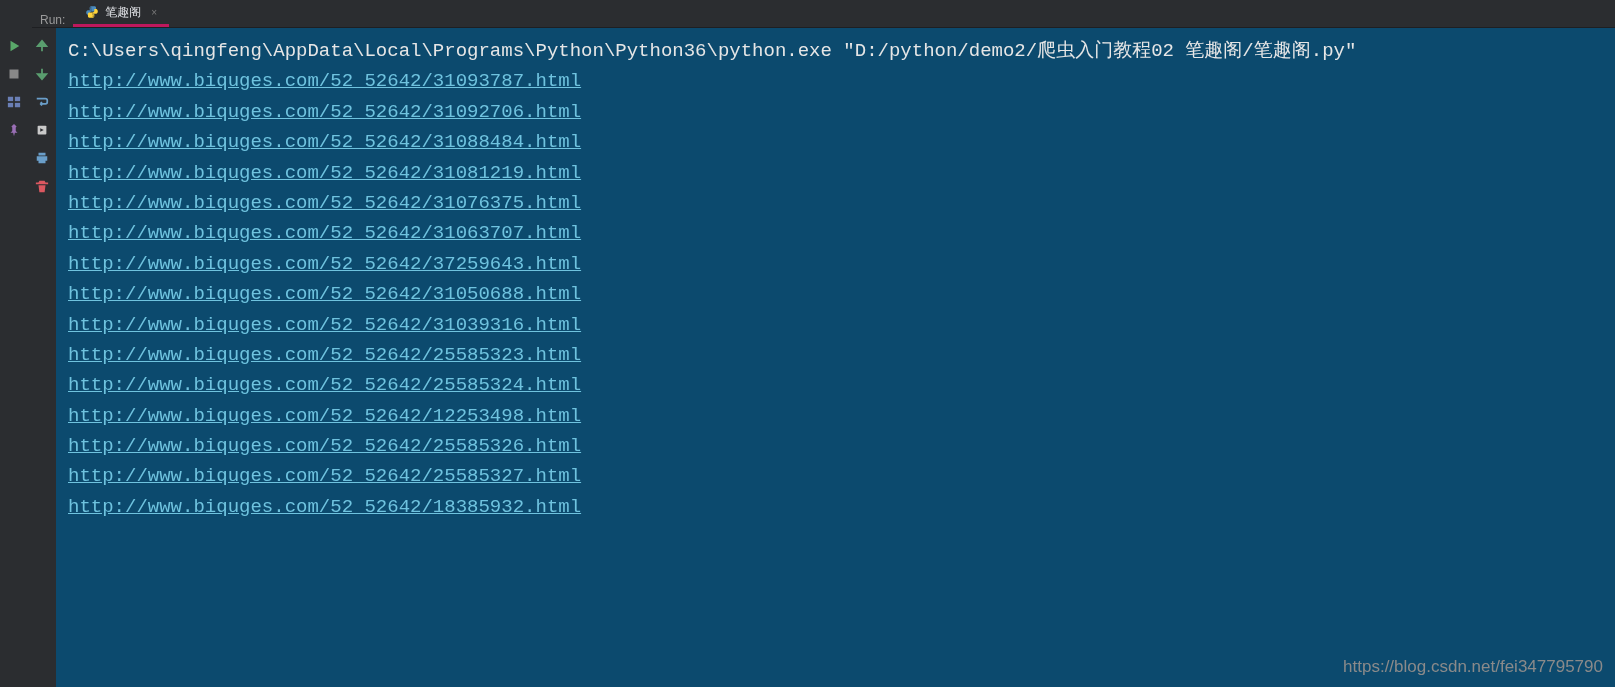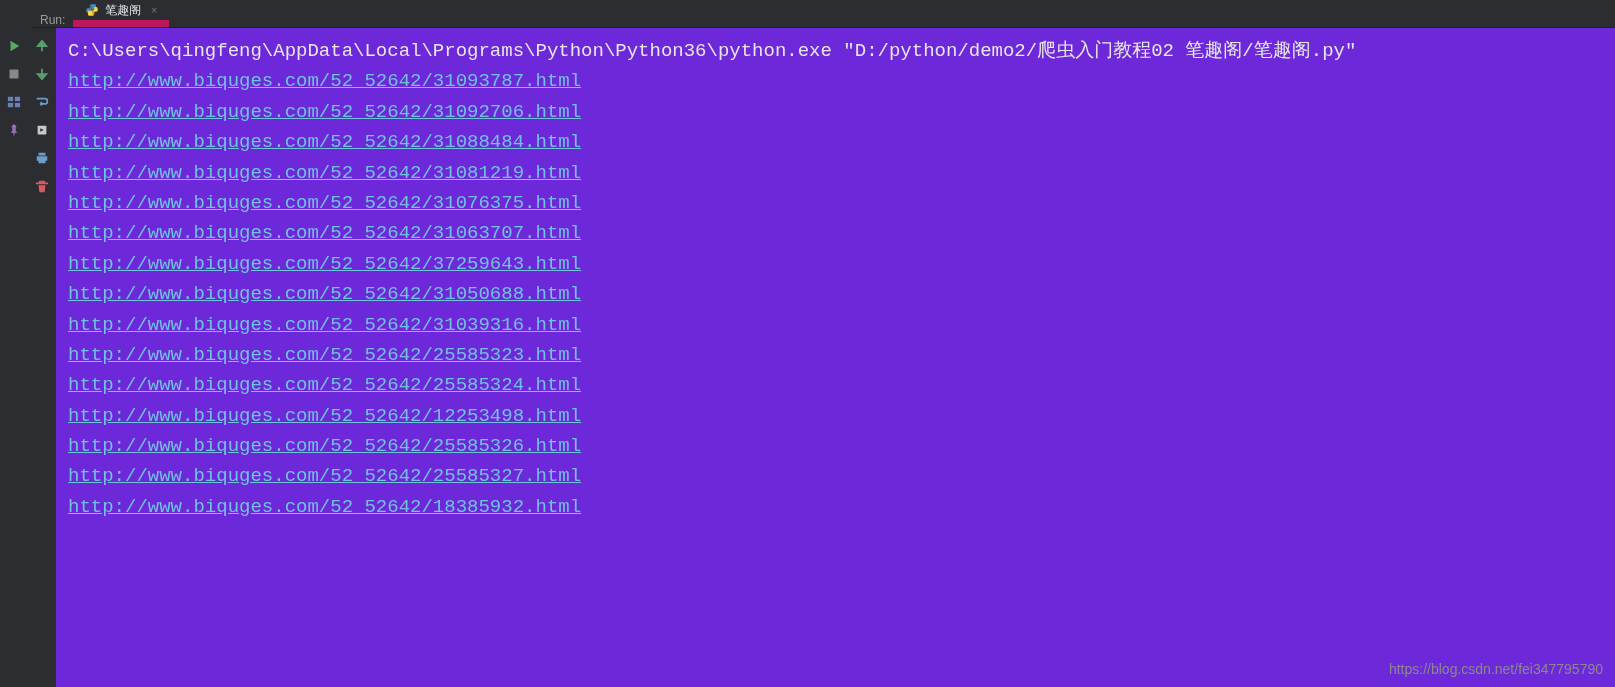--- a/index.html
+++ b/index.html
@@ -29,21 +29,21 @@
       font-size: 12px;
       padding: 0 8px;
       font-family: Arial, sans-serif;
     }
     .tab {
       display: flex;
       align-items: center;
       gap: 6px;
       padding: 4px 12px;
       background: #2b2d30;
-      border-bottom: 7px solid #be185d;
+      border-bottom: 3px solid #be185d;
       font-size: 12px;
       color: #dfe1e5;
       font-family: Arial, sans-serif;
       height: 100%;
     }
     .tab-icon {
       display: inline-flex;
       align-items: center;
     }
     .close-icon {
@@ -89,39 +89,39 @@
       align-items: center;
       justify-content: center;
       cursor: pointer;
     }
     .console {
       flex: 1;
       padding: 8px 12px;
       font-size: 19px;
       line-height: 1.6;
       overflow: hidden;
-      background: #6d28d9;
+      background: #0c4a6e;
     }
     .console-line {
       white-space: nowrap;
     }
     .console-command {
       color: #e6e6e6;
     }
     .console-link {
       color: #6fc3df;
       text-decoration: underline;
       cursor: pointer;
     }
     .watermark {
       position: absolute;
       bottom: 10px;
       right: 12px;
       color: #8a8a8a;
-      font-size: 14px;
+      font-size: 17px;
       font-family: Arial, sans-serif;
       margin-left: 36px;
     }
   </style>
 </head>
 <body>
 
 <div class="header">
   <span class="run-label">Run:</span>
   <div class="tab">

